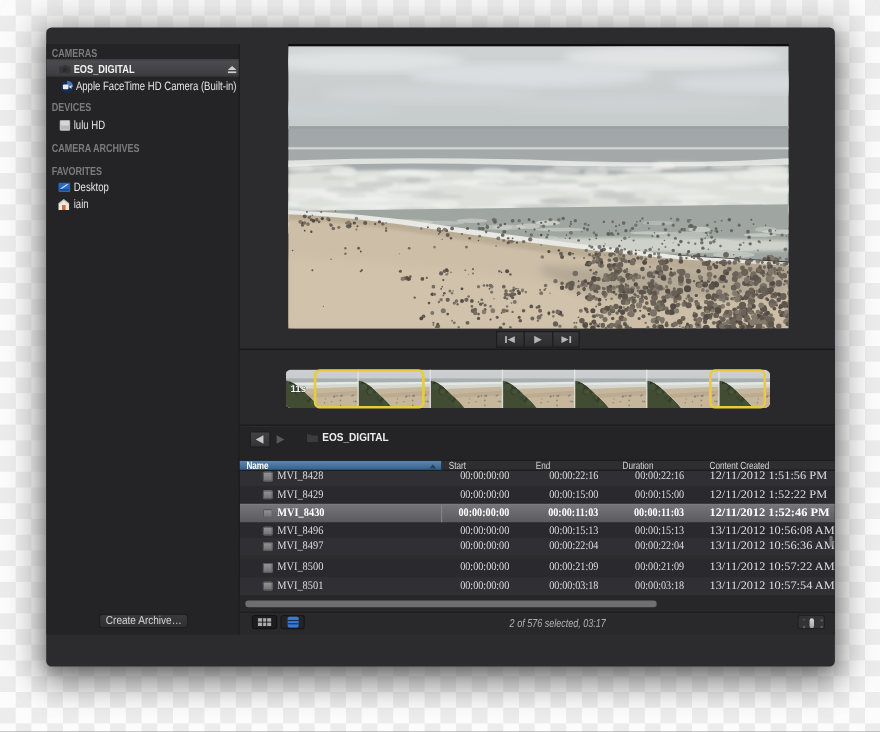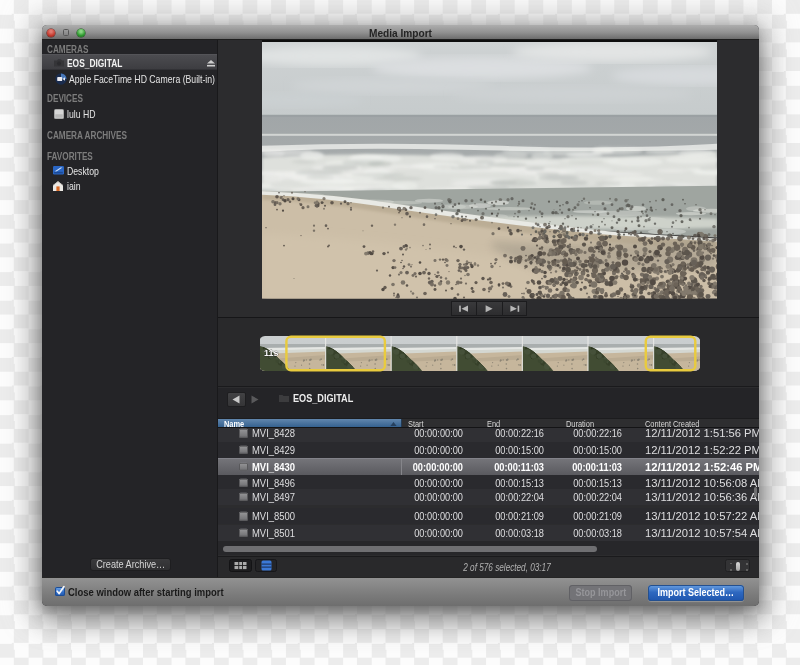--- a/index.html
+++ b/index.html
@@ -53,21 +53,21 @@
   .tbtn { width:25.33px; height:15.5px; background:linear-gradient(#39393b,#2d2d2f); border:1px solid #1c1c1e; border-right-width:0; position:relative; }
   .tbtn:last-child { border-right-width:1px; }
   .strip-zone { position:absolute; left:0; top:277.5px; right:0; height:69.5px; background:#29292b; border-top:1px solid #161618; border-bottom:1px solid #1a1a1c; }
   .navbar { position:absolute; left:0; top:348px; right:0; height:30px; background:#242427; }
   .navbtn { position:absolute; top:4.6px; width:19px; height:15px; border-radius:2px; background:linear-gradient(#424244,#353537); border:1px solid #1e1e20; }
   
   .thead { position:absolute; left:0; top:378px; right:0; height:10px; background:#2e2e30; border-top:1px solid #1c1c1e; border-bottom:1px solid #141416; font-size:9.5px; color:#d6d6d6; }
   .thead span { position:absolute; top:-0.5px; transform:scaleX(.78); transform-origin:0 50%; white-space:nowrap; }
   .th-name { position:absolute; left:0; top:0; bottom:0; width:184.3px; background:linear-gradient(#6186ad,#35618f); border-right:1px solid #243a52; color:#fff; }
   .rows { position:absolute; left:0; top:388px; right:0; height:113.7px; overflow:hidden; font-size:10.5px; color:#e3e3e3; }
-  .row { position:absolute; left:0; right:0; height:16.6px; }
+  .row { position:absolute; left:0; right:0; height:16.6px;font-family:Liberation Serif, serif; }
   .row .nm { position:absolute; left:33.5px; top:50%; white-space:nowrap; }
   .cbx { position:absolute; left:21.4px; top:50%; transform:translateY(-50%); width:8.5px; height:8.5px; border-radius:1.5px; background:linear-gradient(#98989a,#6e6e71); box-shadow:inset 0 0 0 1px #58585b; }
   .tcell { position:absolute; top:50%; text-align:right; white-space:nowrap; }
   .sx88 { transform:translateY(-50%) scaleX(.9); transform-origin:0 50%; }
   .sx88r { transform:translateY(-50%) scaleX(.88); transform-origin:100% 50%; }
   .scrollzone { position:absolute; left:0; top:501.7px; right:0; height:14.3px; background:#27272a; }
   .hthumb { position:absolute; left:5px; top:506.5px; width:374px; height:5.5px; border-radius:3px; background:#6f6f72; }
   .footer { position:absolute; left:0; top:516.5px; right:0; bottom:0; background:#29292b; border-top:1px solid #1a1a1c;font-style:italic; }
   
   .bottombar {
@@ -82,26 +82,20 @@
   }
   .btn-grey {
     position:absolute; border-radius:3.5px; color:#96969a; font-weight:bold; font-size:11px; text-align:center;
     background:#737377; box-shadow:inset 0 0 0 1px #616165;
   }
   .btxt { display:inline-block; transform:scaleX(.82); white-space:nowrap; }
 </style>
 </head>
 <body>
 <div class="win">
-  <div class="titlebar">
-    <div class="title">Media Import</div>
-    <div class="tl red"></div>
-      <div class="tl grey"></div>
-      <div class="tl green"></div>
-  </div>
 
   <div class="sidebar">
     <div class="sb-label" style="top:3.8px;">CAMERAS</div>
     <div class="sb-row-sel"></div>
     <div class="sb-text" style="left:25.4px; top:17.6px; font-weight:bold; color:#f2f2f2; font-size:10.5px; transform:scaleX(.8);">EOS_DIGITAL</div>
     <svg class="abs" style="left:11px; top:18px;" width="12" height="10" viewBox="0 0 12 10">
         <path d="M1 2.5 h3 l1-1.2 h3 l1 1.2 h2 v6 h-10 z" fill="#353538"></path>
         <circle cx="6" cy="5.5" r="2" fill="#2b2b2e"></circle>
       </svg>
     <svg class="abs" style="left:164.5px; top:20.2px;" width="8" height="7" viewBox="0 0 8 7">
@@ -2052,23 +2046,13 @@
       <div class="abs" style="left:507.2px; top:2.4px; width:24.8px; height:13px; background:#333335; border:1px solid #202022; border-radius:2.5px;">
         <div class="abs" style="left:10px; top:1.5px; width:3.8px; height:9px; border-radius:2px; background:linear-gradient(#d9d9d9,#a2a2a2);"></div>
         <div class="abs" style="left:3.5px; top:2.5px; width:2px; height:1.5px; background:#5f5f5f;"></div>
         <div class="abs" style="left:3.5px; top:8.5px; width:2px; height:2px; background:#5f5f5f;"></div>
         <div class="abs" style="left:19.5px; top:2.5px; width:2px; height:2px; background:#5f5f5f;"></div>
         <div class="abs" style="left:19.5px; top:8.5px; width:2px; height:2px; background:#5f5f5f;"></div>
       </div>
     </div>
   </div>
 
-  <div class="bottombar">
-    <div class="abs" style="left:13.4px; top:8.2px; width:9.6px; height:9.6px; border-radius:2px; background:linear-gradient(#74aced,#2f6cc8 60%,#2258ab); box-shadow:inset 0 0 0 1px #1c4c94;">
-      <svg width="13" height="13" viewBox="0 0 13 13" style="position:absolute;left:-1px;top:-3px;">
-          <path d="M3.2 7.2 L5.2 9.6 L10 2.6" stroke="#f4f6fa" stroke-width="1.7" fill="none" stroke-linecap="round" stroke-linejoin="round"></path>
-        </svg>
-    </div>
-    <div class="abs" style="left:26px; top:7.4px; color:#1a1a1a; font-size:11px; font-weight:bold; transform:scaleX(.86); transform-origin:0 50%; white-space:nowrap;">Close window after starting import</div>
-    <div class="btn-grey" style="left:526.8px; top:6.8px; width:63.2px; height:16px; line-height:15px;"><span class="btxt">Stop Import</span></div>
-    <div class="btn-blue" style="left:605.8px; top:6.3px; width:96.3px; height:16.5px; line-height:15.5px;"><span class="btxt">Import Selected…</span></div>
-  </div>
 </div>
 
 </body></html>

